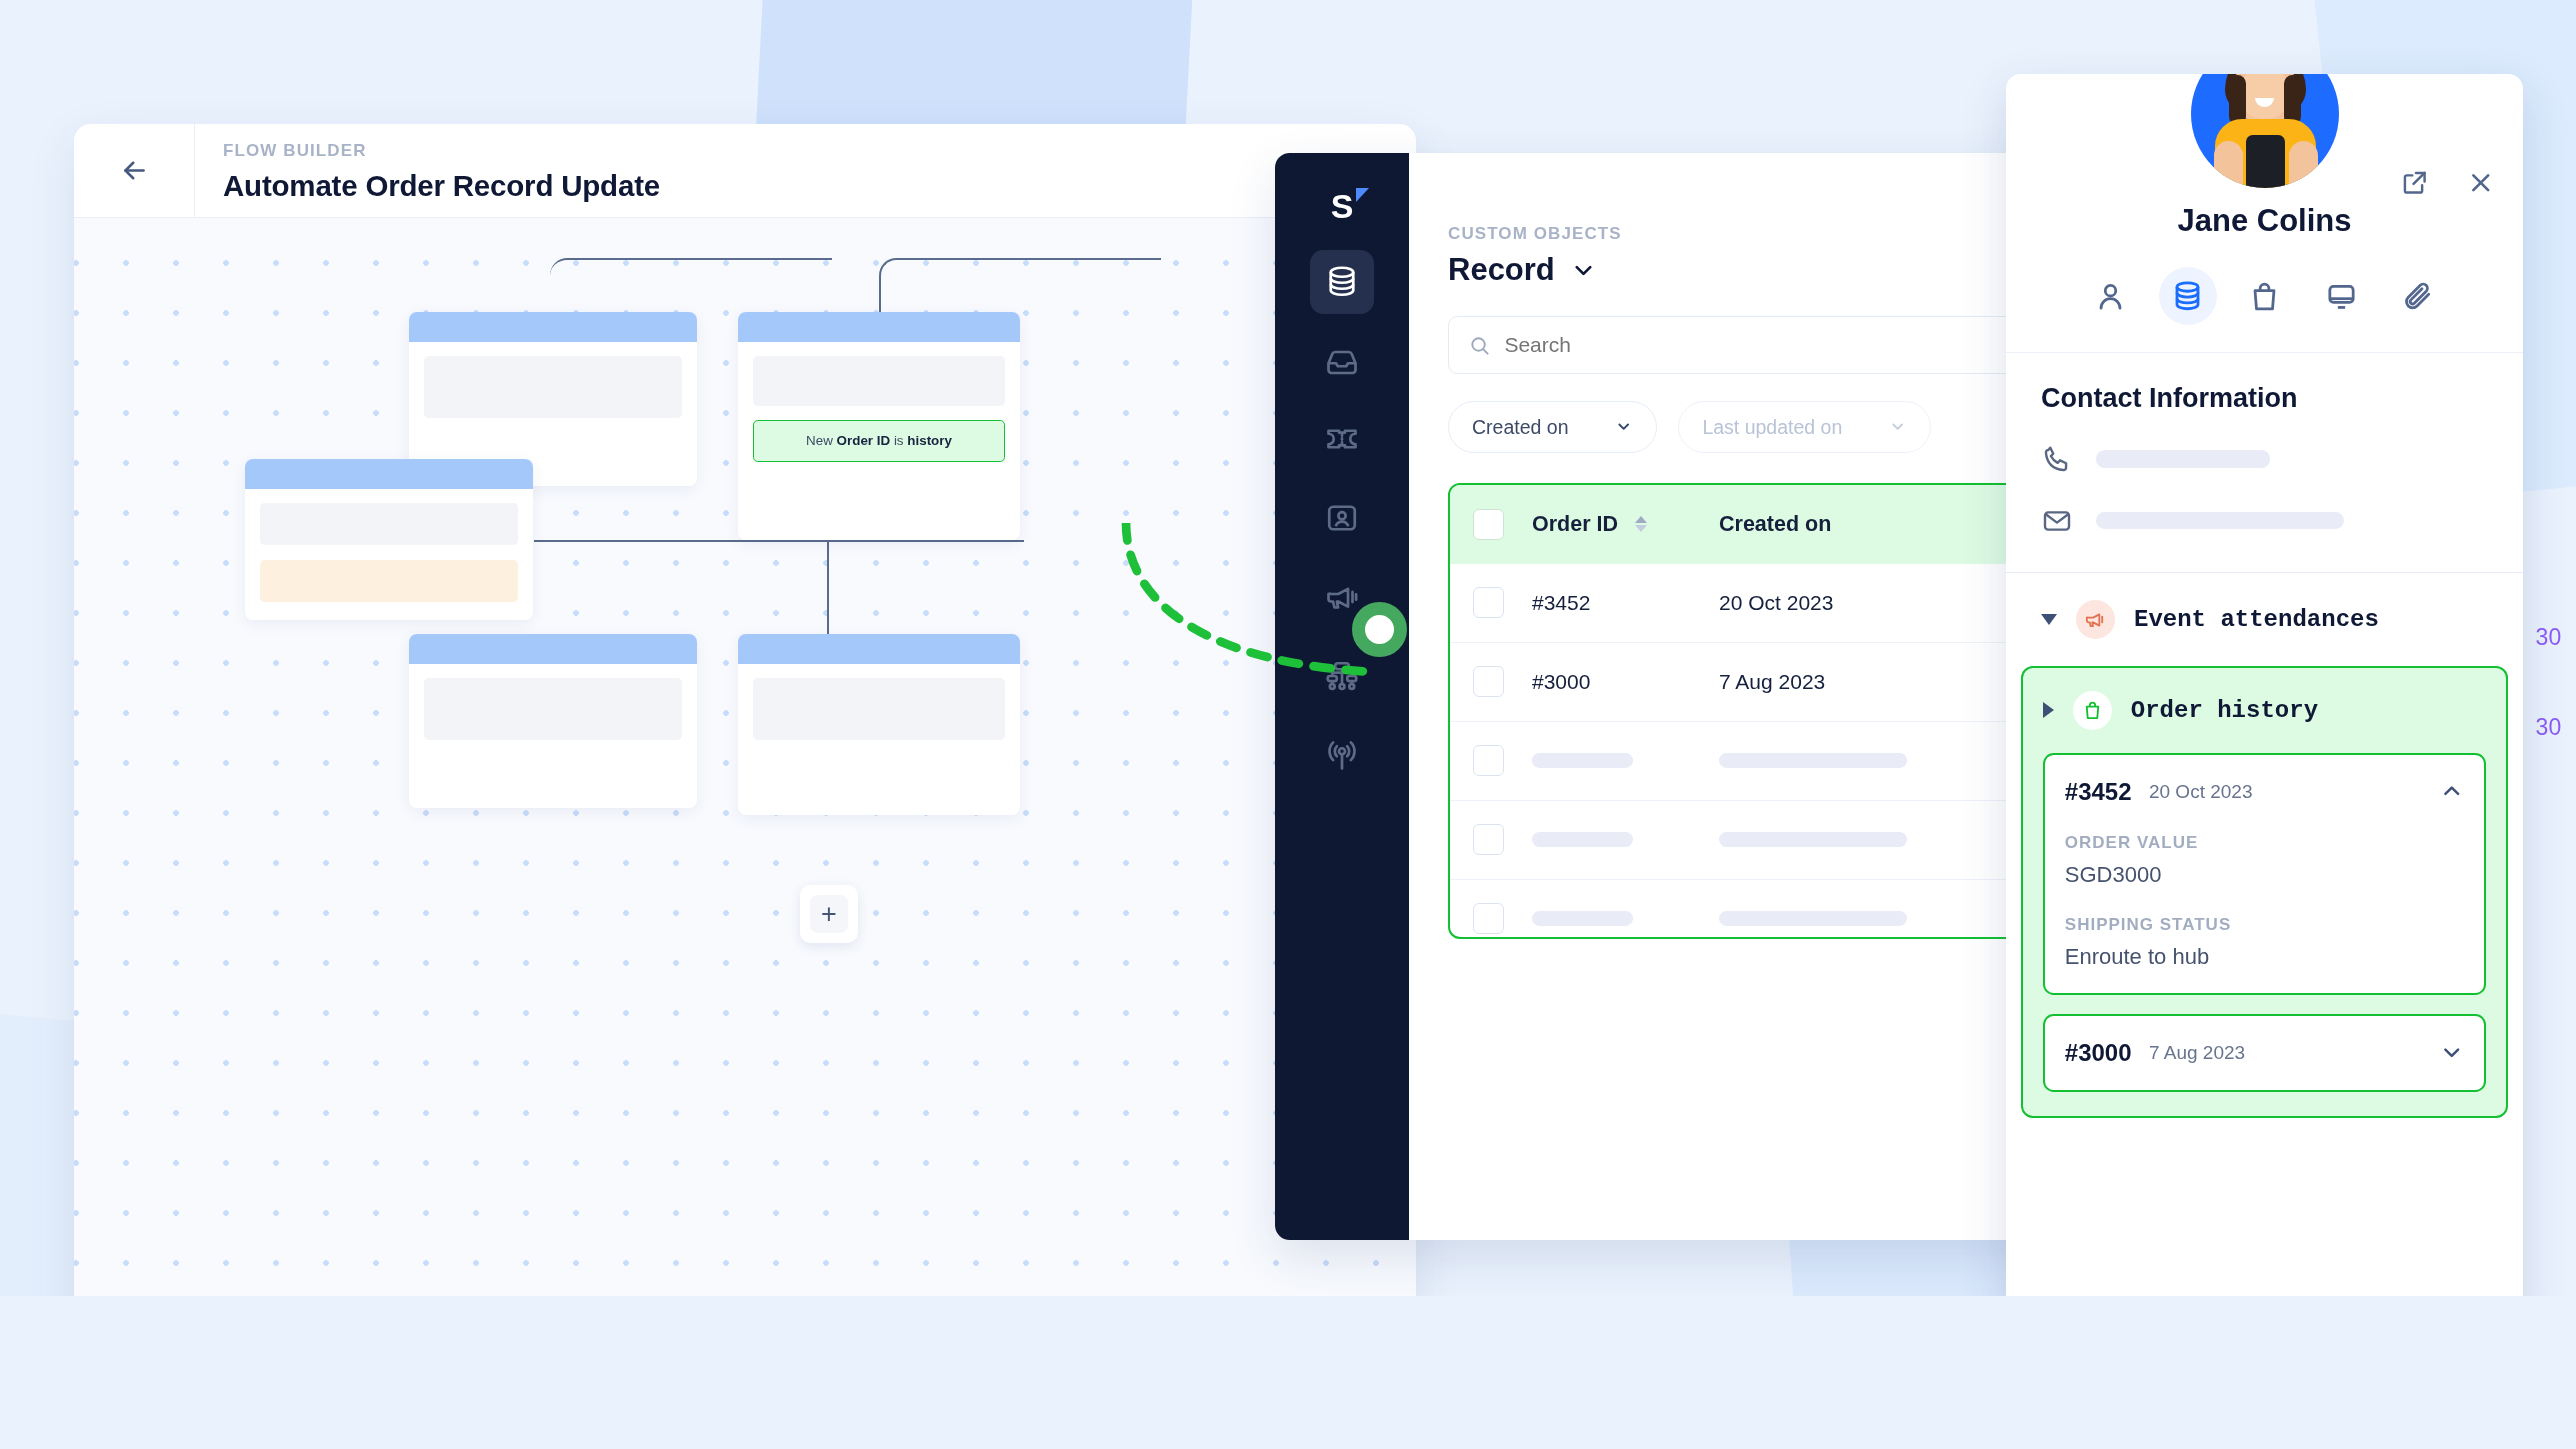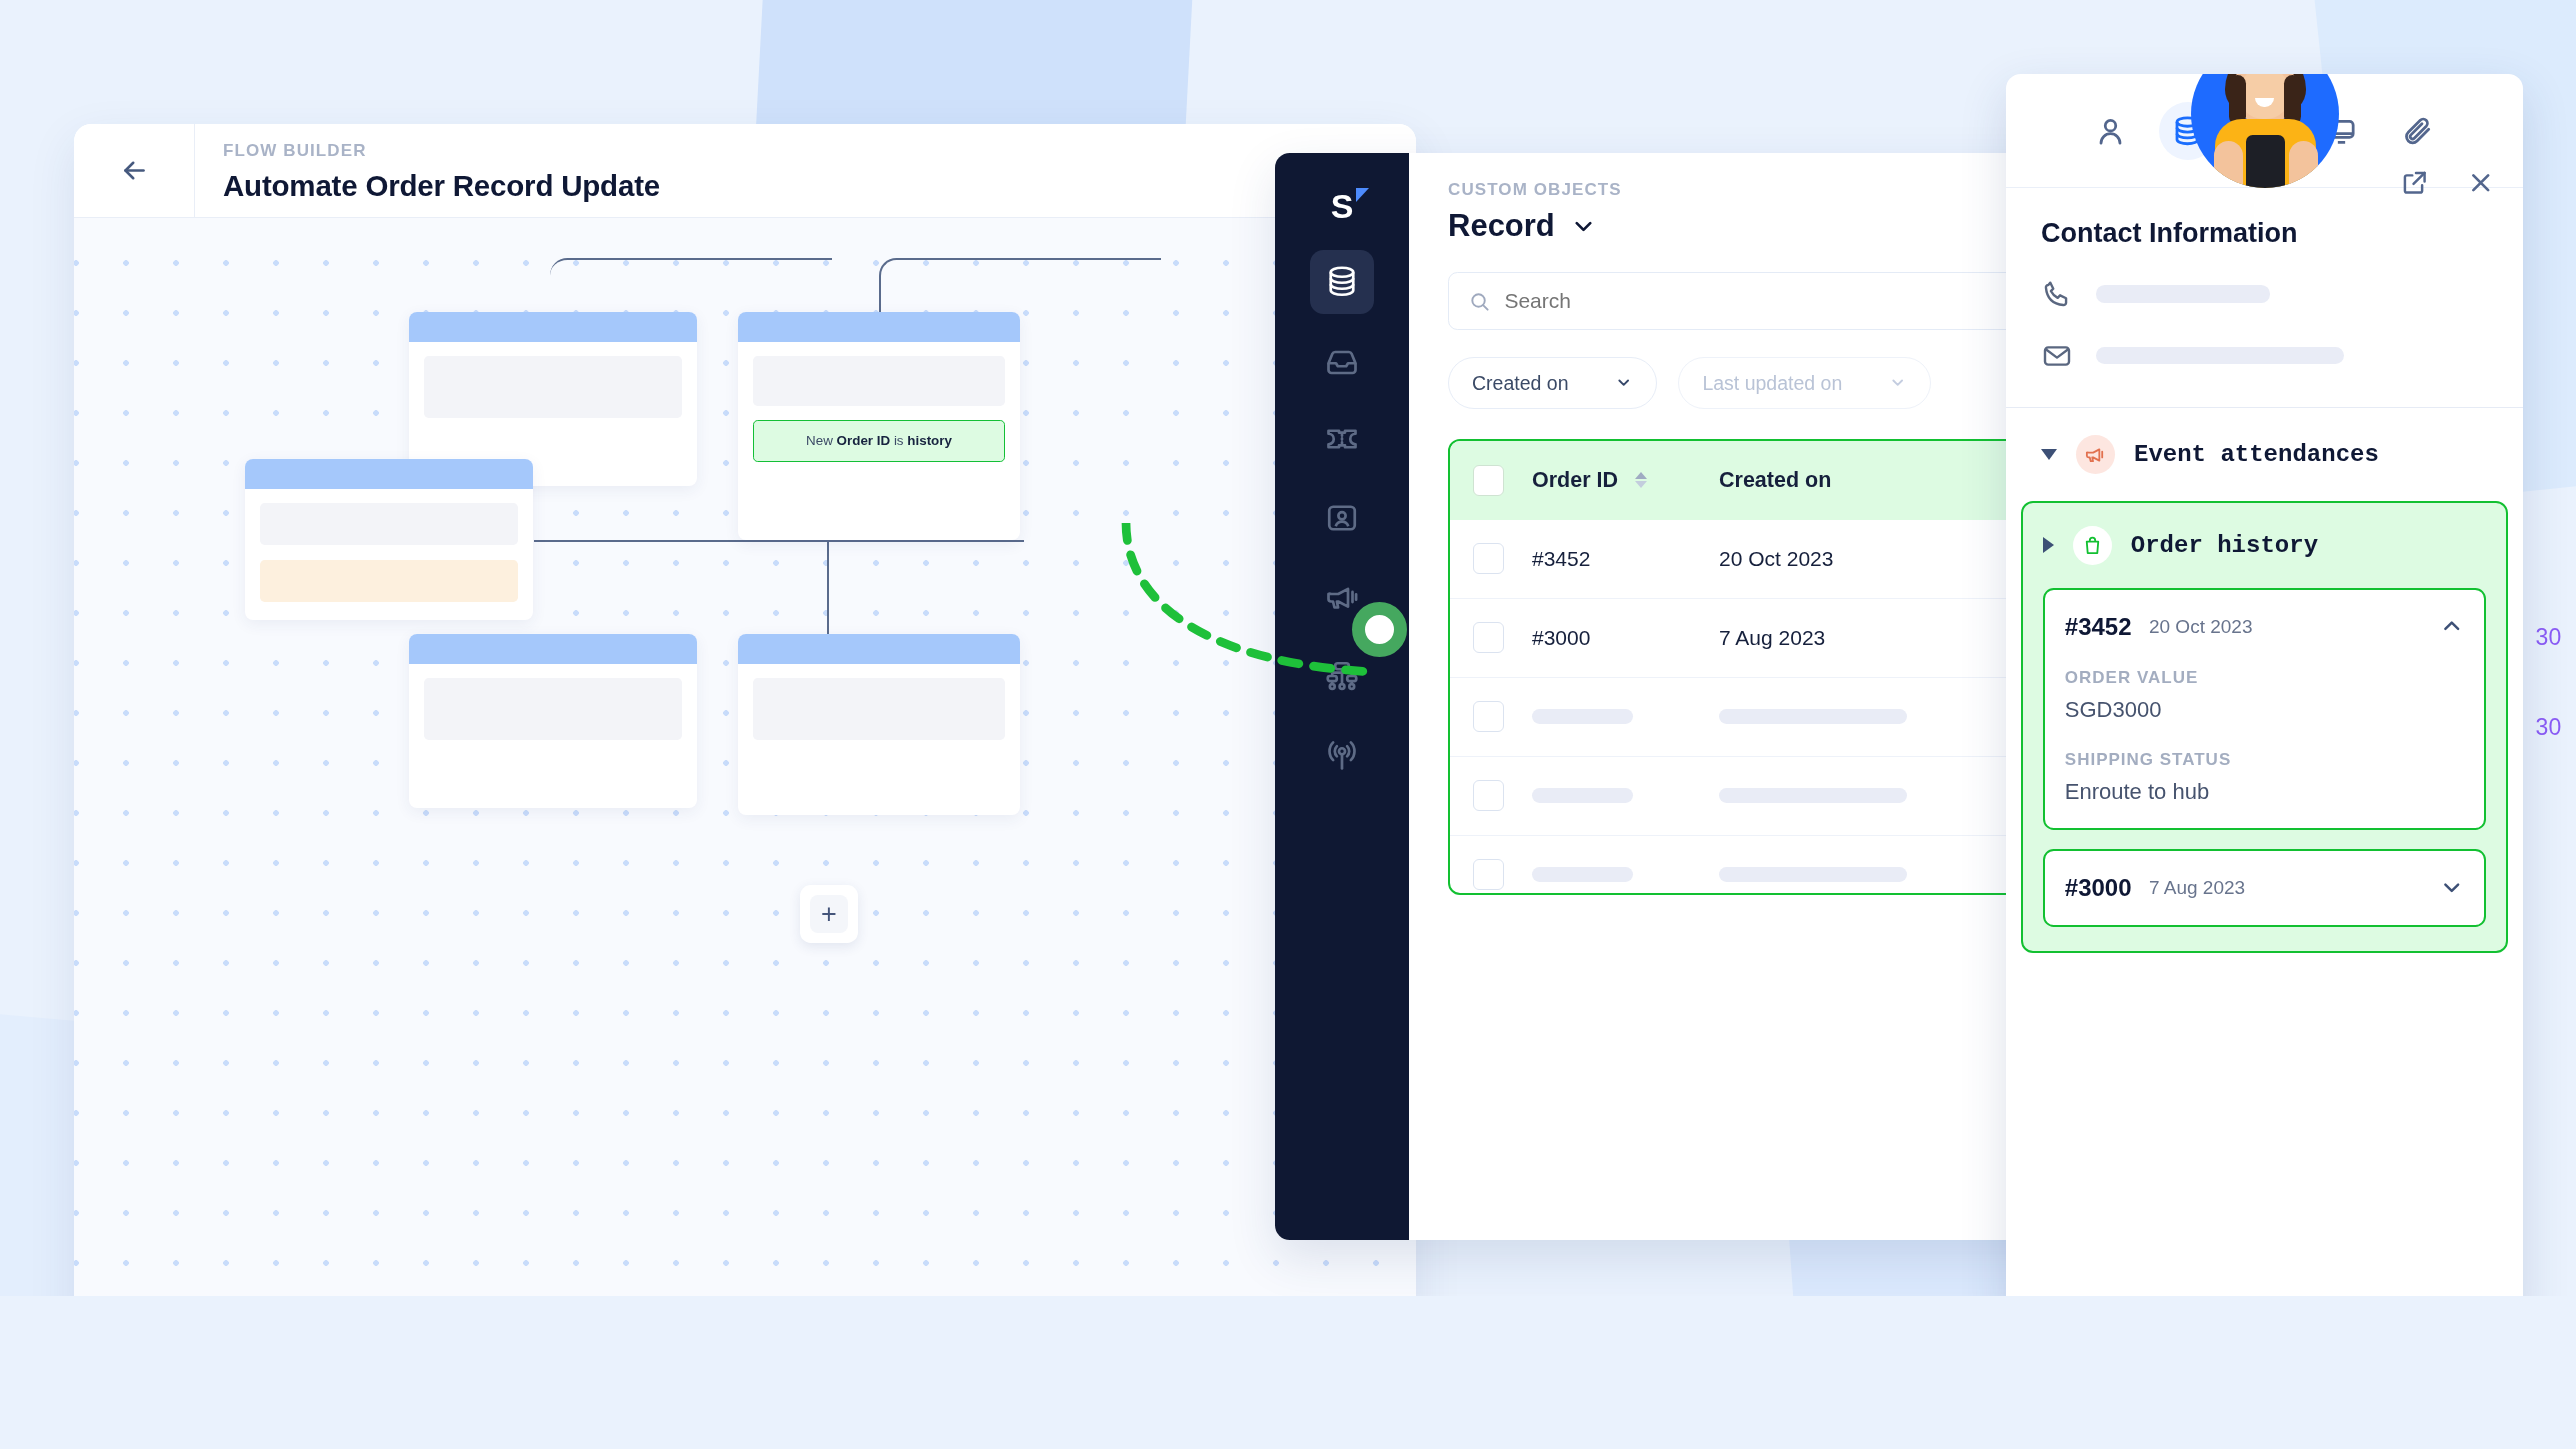--- a/index.html
+++ b/index.html
@@ -112,21 +112,21 @@
     border-left: 13.4px solid #4d8bfd; border-bottom: 14.8px solid transparent;
   }
   .rail-item {
     width: 64px; height: 64px; border-radius: 13.4px; margin-top: 14.8px;
     display: flex; align-items: center; justify-content: center; cursor: pointer;
   }
   .rail-item.active { background: #25304f; }
   .rail-item svg { width: 36px; height: 36px; }
 
   #list-pane { flex: 1; position: relative; background: #fff; padding: 27px 0 0 0; overflow: hidden; }
-  #list-pane .pane-head { padding: 0 39px; }
+  #list-pane .pane-head { padding: 0 39px; margin-top: 44px; }
   .obj-title { font-size: 31px; font-weight: 700; color: #0f1835; margin-top: 8px; display:flex; align-items:center; gap:14.8px; }
   .obj-title svg { width: 27px; height: 27px; }
   #search-box {
     margin: 28px 39px 0 39px; height: 58px; border: 1.3px solid #e4ebf6; border-radius: 9.4px;
     display: flex; align-items: center; padding: 0 19px; gap: 13.4px;
   }
   #search-box svg { width: 23px; height: 23px; flex: 0 0 23px; }
   #search-box input {
     border: none; outline: none; font-size: 21px; color: #7b879c;
     font-family: inherit; background: transparent; width: 100%;
@@ -480,20 +480,21 @@
         <div class="face"></div>
       <div class="hair2"></div>
         <div class="hair3"></div>
       <div class="smile"></div>
       <div class="body"></div>
         <div class="armL"></div>
         <div class="armR"></div>
       <div class="phone"></div>
     </div>
 
+    <div id="card-name">Jane Colins</div>
 
     <div id="card-tabs">
       <div class="ctab">
         <svg viewBox="0 0 24 24" fill="none" stroke="#53668d" stroke-width="1.9" stroke-linecap="round">
           <circle cx="12" cy="8" r="3.6"></circle>
             <path d="M5.5 20a6.5 6.5 0 0 1 13 0"></path>
         </svg>
       </div>
       <div class="ctab active">
         <svg viewBox="0 0 24 24" fill="none" stroke="#1a6dfd" stroke-width="1.9">

